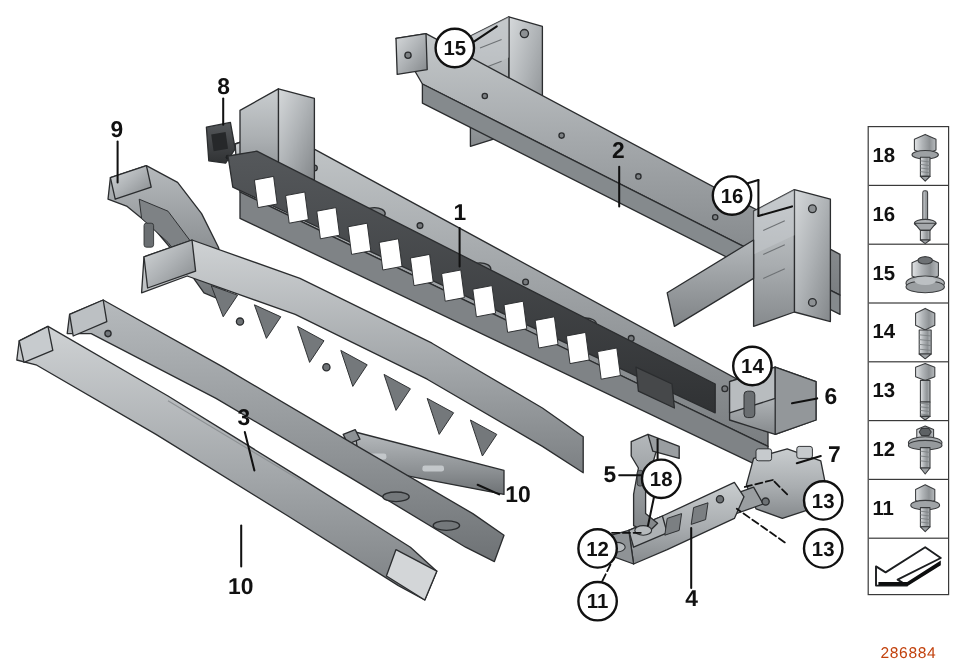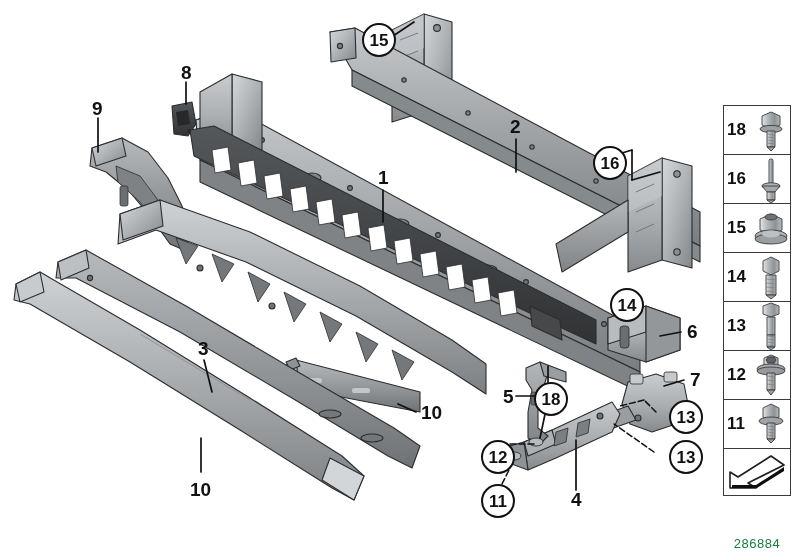--- a/index.html
+++ b/index.html
@@ -85,21 +85,21 @@
     justify-content: center;
   }
   #diagram-id {
     position: absolute;
     left: 723px;
     top: 536px;
     width: 68px;
     text-align: center;
     font-family: "Liberation Sans", sans-serif;
     font-size: 13px;
-    color: #15803d;
+    color: #c2410c;
     letter-spacing: 0.5px;
   }
 </style>
 </head>
 <body>
 
 <div id="page">
 
   <svg id="diagram-canvas" viewBox="0 0 800 560" xmlns="http://www.w3.org/2000/svg">
     <defs>

